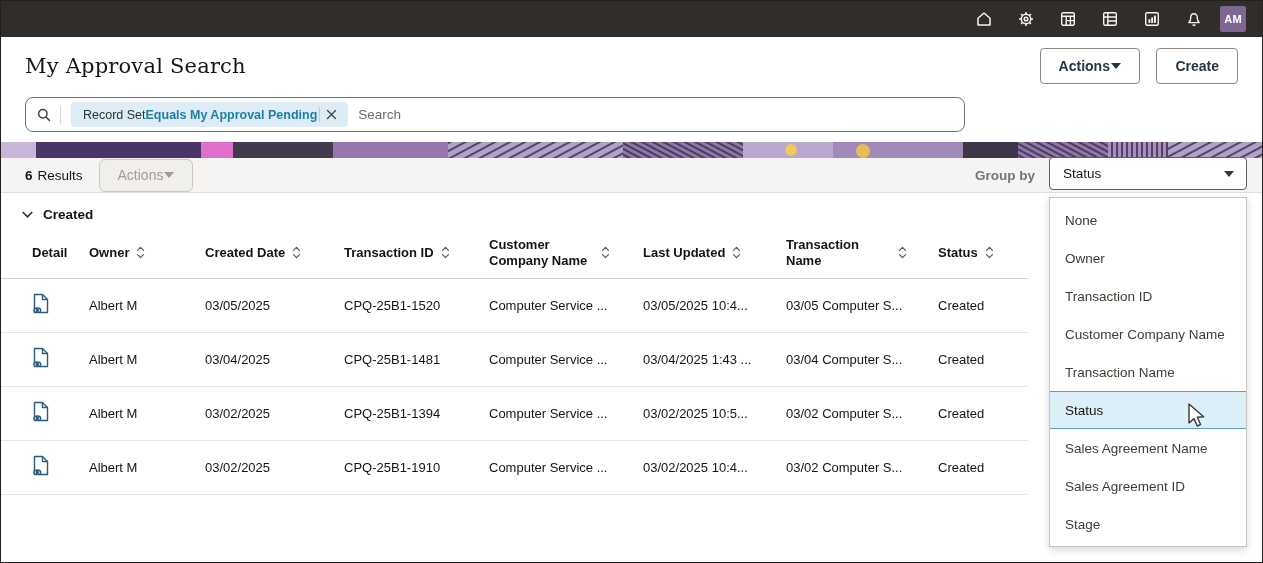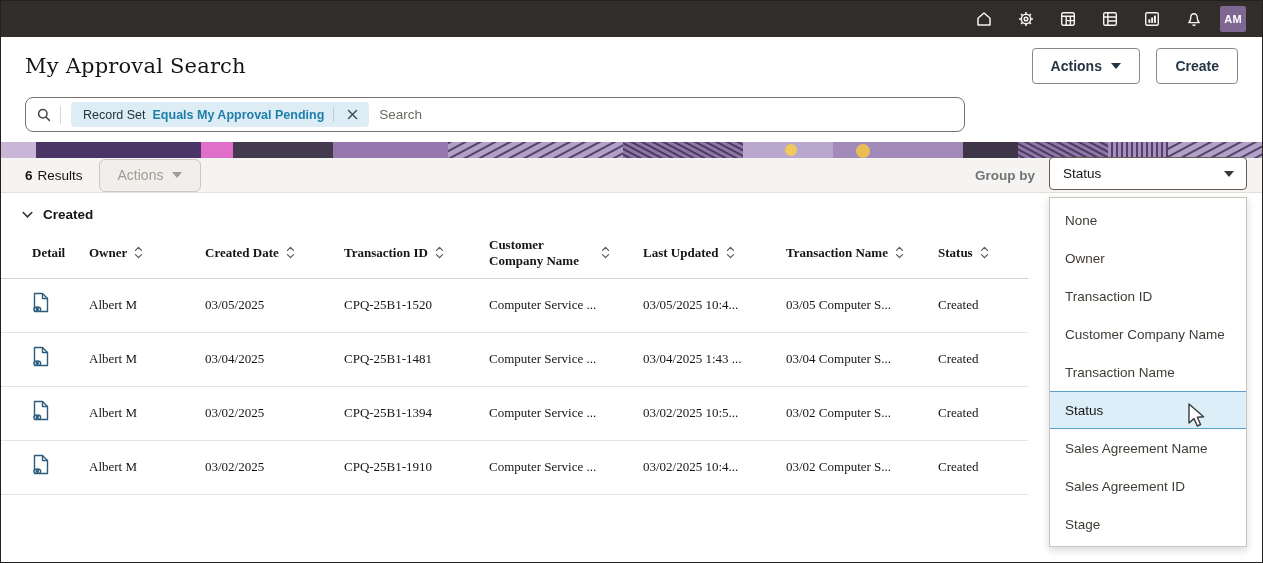--- a/index.html
+++ b/index.html
@@ -7,29 +7,29 @@
   .page { position:relative; width:1263px; height:563px; border:1px solid #23211f; background:#fff; overflow:hidden; }
 
   
   .topbar { position:absolute; left:0; top:0; width:100%; height:36px; background:#312d2a; display:flex; align-items:center; justify-content:flex-end; padding-right:16px; gap:10px; }
   .topbar .tb-icon { width:32px; height:28px; display:flex; align-items:center; justify-content:center; cursor:pointer; }
   .avatar { width:26px; height:26px; border-radius:2px; background:#7e6893; color:#fff; font-size:11px; font-weight:700; display:flex; align-items:center; justify-content:center; letter-spacing:.3px; }
 
   
   .titlebar { position:absolute; left:0; top:36px; width:100%; height:54px; display:flex; align-items:center; justify-content:space-between; padding:4px 24px 0 24px; background:#fff; }
   .page-title { font-family:"DejaVu Serif", serif; font-size:21px; font-weight:500; color:#161513; letter-spacing:.2px; }
-  .btn { height:36px; padding:0 18px; background:#fff; border:1px solid #8e8880; border-radius:4px; font-size:14px; font-weight:700; color:#253544; display:inline-flex; align-items:center; gap:9px; cursor:pointer; }
+  .btn { height:36px; padding:0 18px; background:#fff; border:1px solid #8e8880; border-radius:4px; font-size:14px; font-weight:700; color:#253544; display:inline-flex; align-items:center; gap:1px; cursor:pointer; }
   .btn + .btn { margin-left:12px; }
   .caret-down { width:0; height:0; border-left:5px solid transparent; border-right:5px solid transparent; border-top:6px solid #253544; }
   .caret-down.gray { border-top-color:#a29b92; }
 
   
   .searchwrap { position:absolute; left:24px; top:96px; width:940px; height:35px; border:1px solid #79716b; border-radius:8px; background:#fff; display:flex; align-items:center; padding:0 10px; }
   .search-divider { width:1px; height:18px; background:#d9d5cf; margin:0 10px 0 8px; }
-  .chip { display:flex; align-items:center; background:#deedf5; border-radius:4px; height:25px; padding:0 6px 0 12px; gap:7px; font-size:12.5px; }
+  .chip { display:flex; align-items:center; background:#deedf5; border-radius:4px; height:25px; padding:0 6px 0 12px; gap:0; font-size:12.5px; }
   .chip-field { color:#23333f; font-weight:400; }
   .chip-op { color:#1f7ea8; font-weight:700;text-align:right; }
   .chip-sep { width:1px; height:15px; background:#b9cedc; margin-left:2px; }
   .chip-close { width:22px; height:22px; display:flex; align-items:center; justify-content:center; cursor:pointer; }
   .search-input { flex:1; border:none; outline:none; font-size:13.5px; color:#161513; margin-left:10px; font-family:"Liberation Sans", sans-serif; }
   .search-input::placeholder { color:#6e6a65; }
 
   
   .deco { position:absolute; left:0; top:141px; width:1263px; height:16px; }
 
@@ -39,21 +39,21 @@
   .results .count { font-weight:700; margin-right:5px; }
   .btn.disabled { height:33px; margin-left:16px; border-color:#ccc7bf; color:#a29b92; background:#f1efec; cursor:default; font-weight:400; border-radius:6px; }
   .groupby-label { position:absolute; top:0; right:227px; height:35px; display:flex; align-items:center; font-size:13.5px; font-weight:700; color:#737373; }
 
   .select-box { position:absolute; left:1048px; top:156px; width:198px; height:33px; background:#fff; border:1px solid #655d54; border-radius:4px; display:flex; align-items:center; justify-content:space-between; padding:0 12px 0 13px; font-size:13.5px; color:#161513; cursor:pointer; z-index:30; }
 
   
   .content { position:absolute; left:0; top:192px; width:100%; bottom:0; background:#fff; }
   .group-header { display:flex; align-items:center; gap:10px; padding:14px 0 6px 21px; font-size:13.5px; font-weight:700; color:#161513; cursor:pointer; }
   .group-header.closed { padding-top:12px; }
-  table.results-table { border-collapse:collapse; table-layout:fixed; margin-left:0;font-family:Liberation Serif, serif; }
+  table.results-table { border-collapse:collapse; table-layout:fixed; margin-left:0; }
   .results-table th, .results-table td { text-align:left; font-size:13px; color:#161513; vertical-align:middle; padding:0; }
   .results-table thead th { font-weight:700; height:50px; border-bottom:1px solid #d6d1ca; }
   .results-table tbody td { height:54px; border-bottom:1px solid #e8e5e0; font-weight:400; }
   .th-inner { display:flex; align-items:center; gap:7px; padding-right:6px; }
   .th-label { line-height:1.25; }
   .c0 { width:88px; padding-left:31px !important; }
   .c1 { width:116px; } .c2 { width:139px; } .c3 { width:145px; }
   .c4 { width:154px; } .c5 { width:143px; } .c6 { width:152px; } .c7 { width:90px; }
   .c4 .th-label, .c6 .th-label { max-width:105px; }
   .sort-icon { flex:none; cursor:pointer; }

